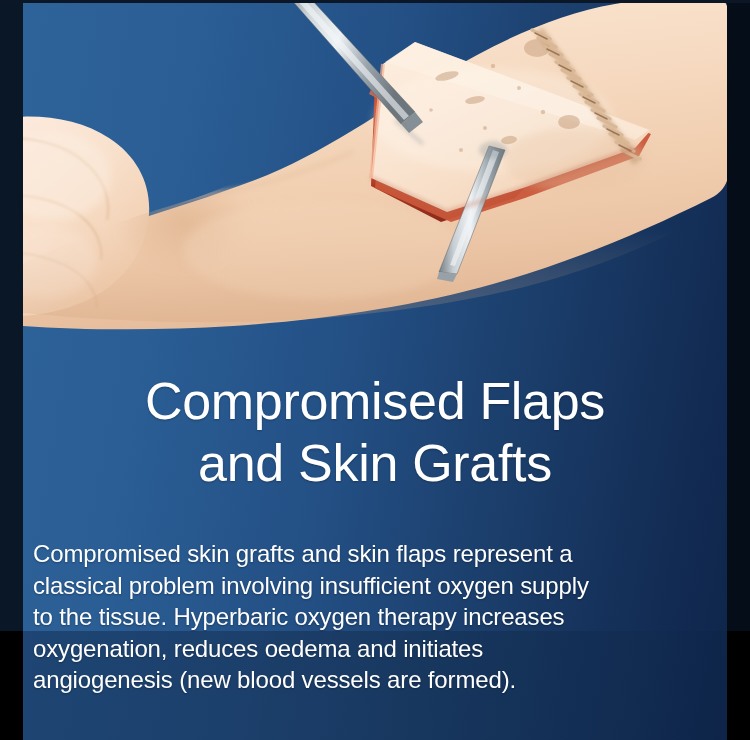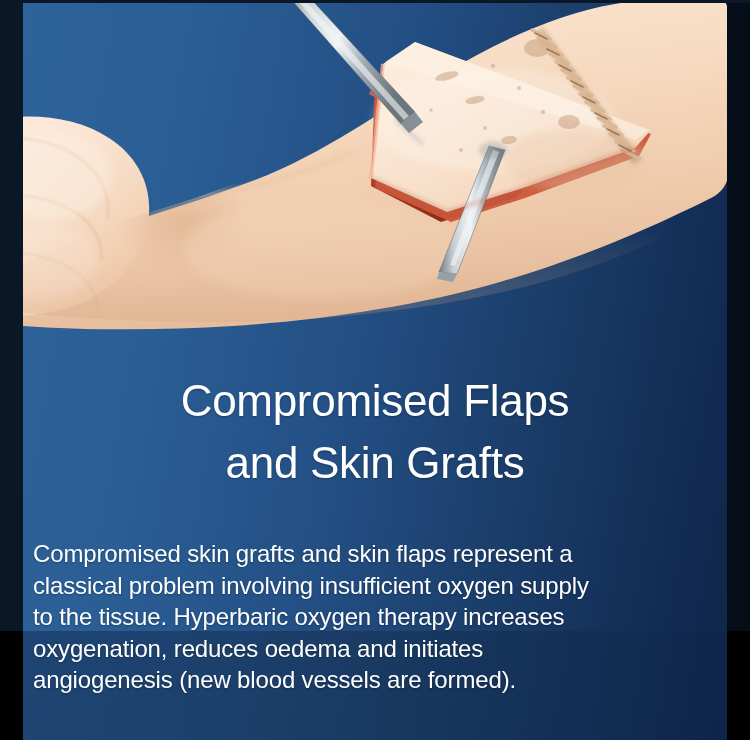--- a/index.html
+++ b/index.html
@@ -115,21 +115,21 @@
     z-index: 5;
     pointer-events: none;
   }
   .title {
     position: absolute;
     left: 0;
     top: 370px;
     width: 704px;
     text-align: center;
     color: #ffffff;
-    font-size: 44px;
+    font-size: 52px;
     line-height: 62px;
     font-weight: 400;
     letter-spacing: -0.3px;
     white-space: pre-line;
     text-shadow: 0 1px 2px rgba(0,0,0,0.28);
   }
   .body-copy {
     position: absolute;
     left: 10px;
     top: 538px;

